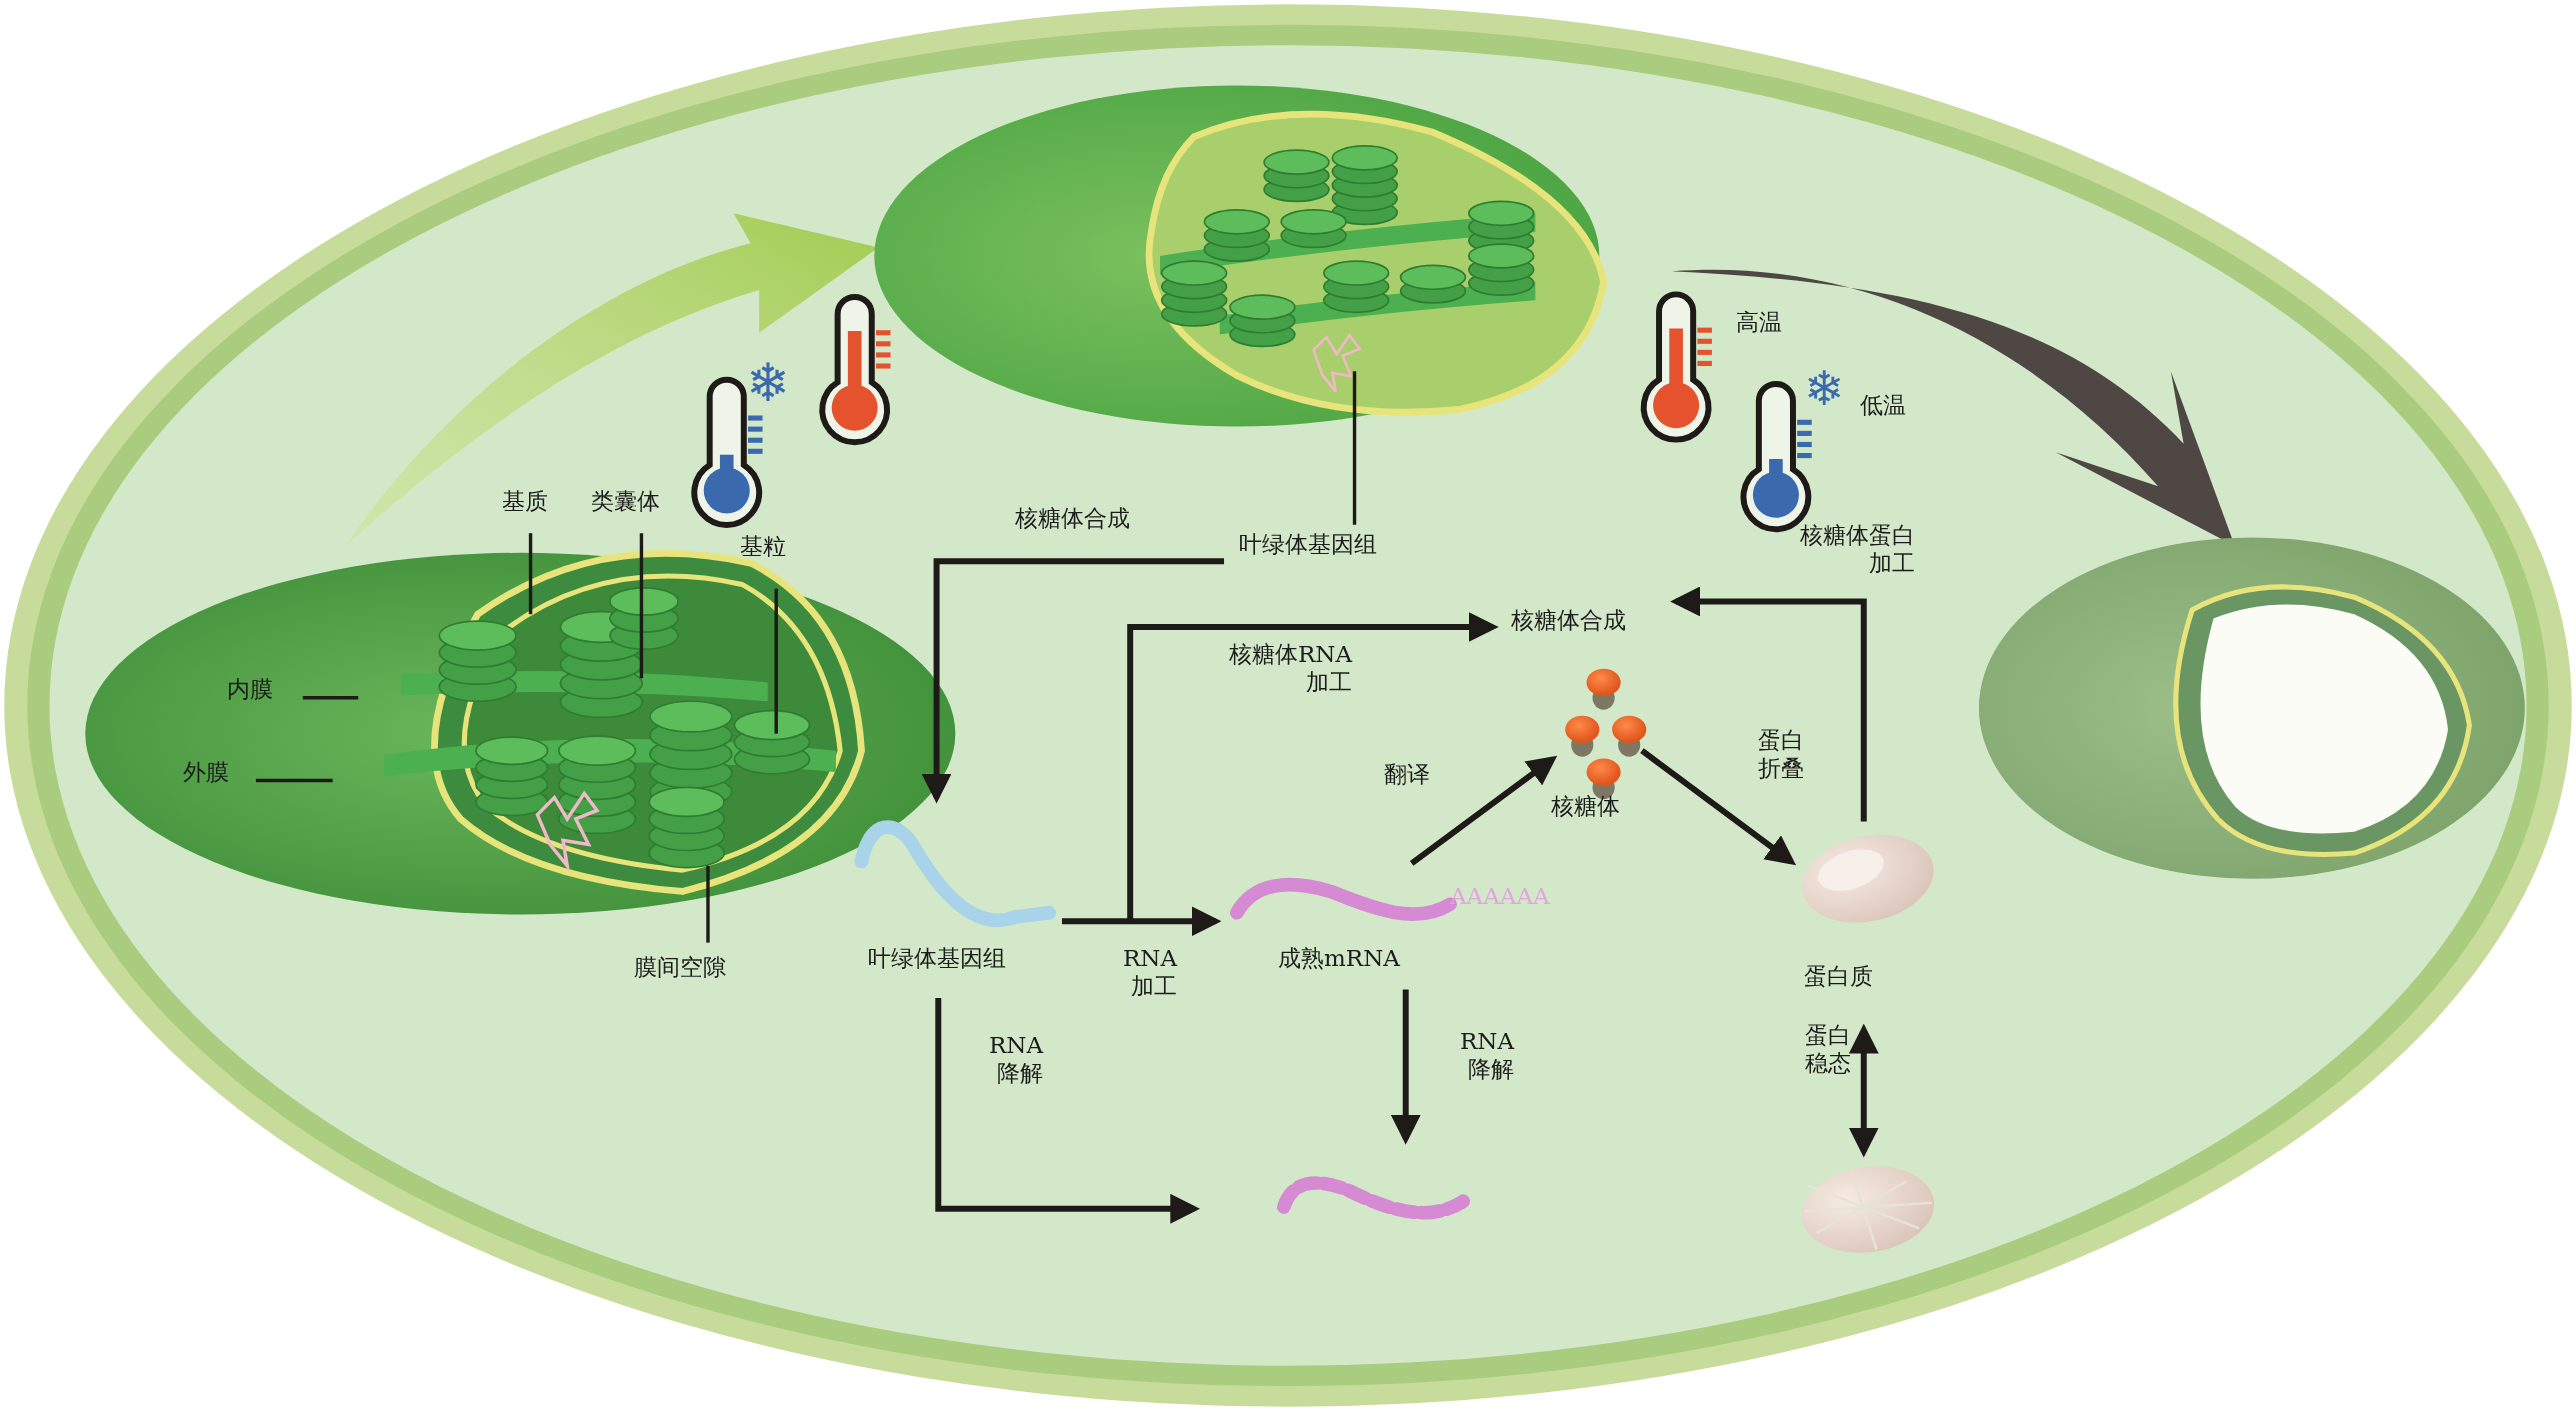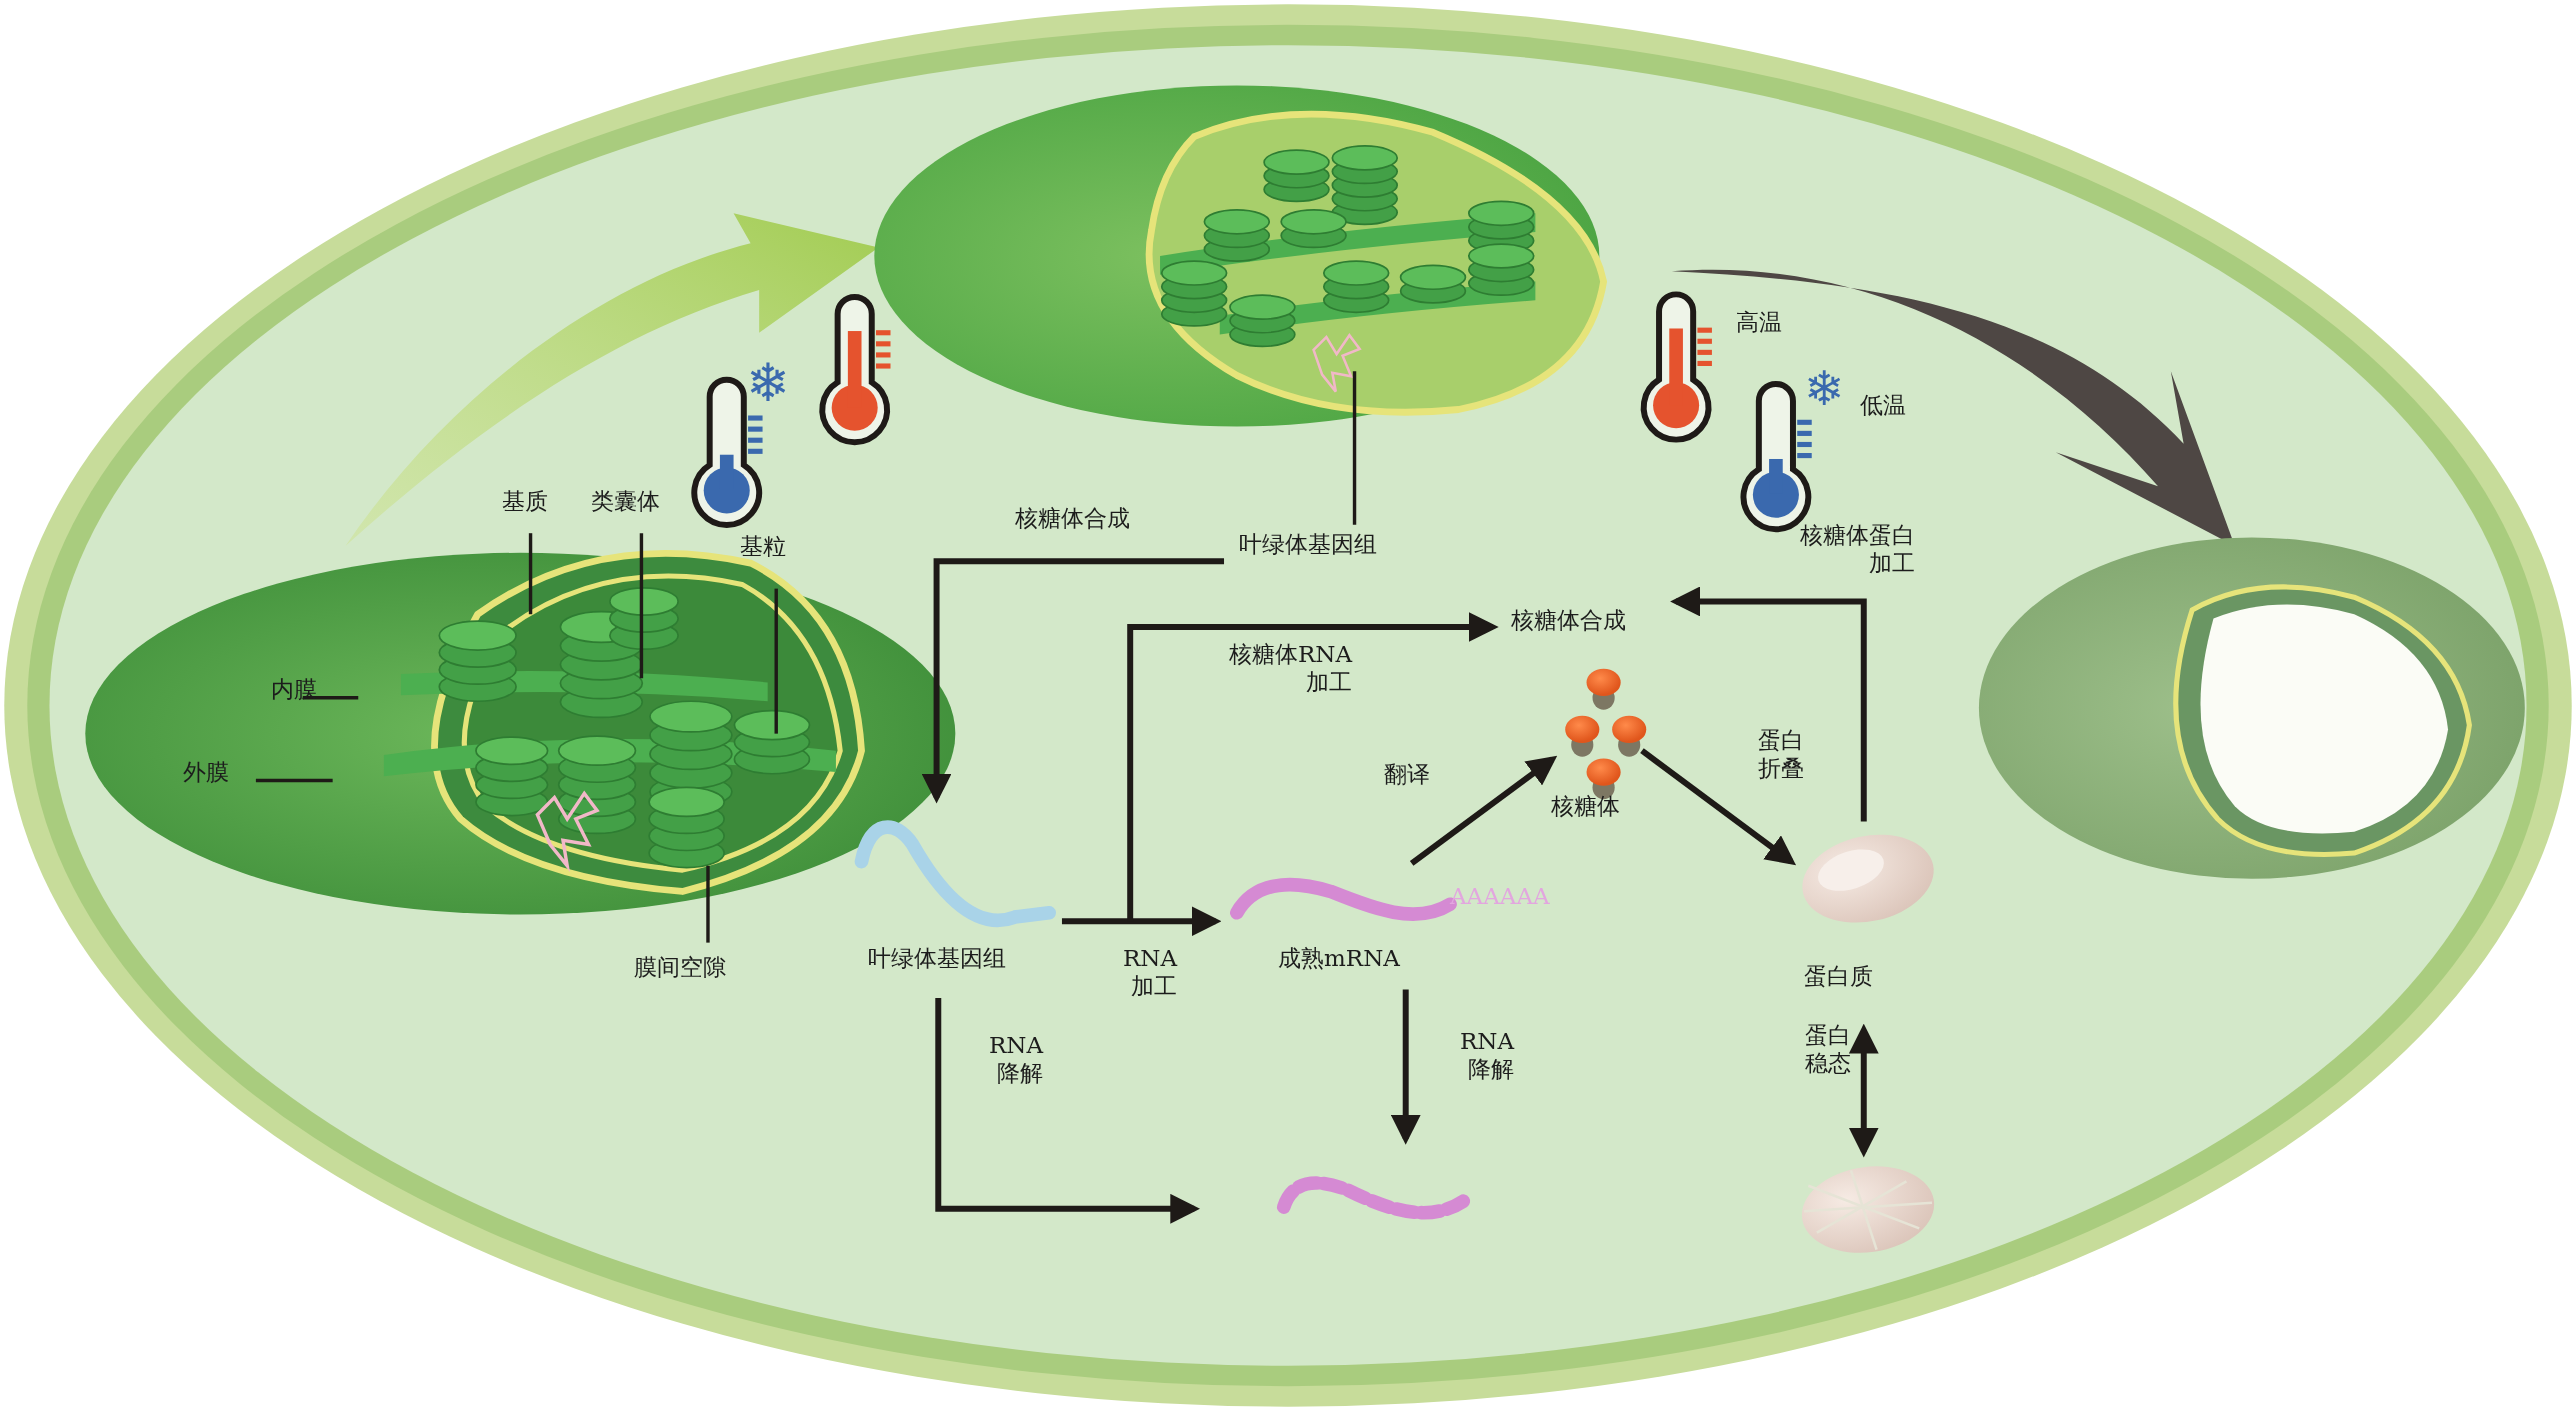--- a/index.html
+++ b/index.html
@@ -286,21 +286,21 @@
       <line x1="2130" y1="1445" x2="2235" y2="1385"></line>
       <line x1="2170" y1="1372" x2="2200" y2="1465"></line>
       <line x1="2115" y1="1420" x2="2265" y2="1410"></line>
     </g>
   </g>
 </svg>
 
 <div class="lbl" style="left:502px;top:488px;">基质</div>
 <div class="lbl" style="left:591px;top:488px;">类囊体</div>
 <div class="lbl" style="left:740px;top:533px;">基粒</div>
-<div class="lbl" style="left:227px;top:676px;margin-left:44px;">内膜</div>
+<div class="lbl" style="left:227px;top:676px;">内膜</div>
 <div class="lbl" style="left:183px;top:759px;">外膜</div>
 <div class="lbl" style="left:634px;top:954px;">膜间空隙</div>
 
 <div class="lbl" style="left:1736px;top:309px;">高温</div>
 <div class="lbl" style="left:1853px;top:392px;margin-left:7px;">低温</div>
 
 <div class="lbl" style="left:1015px;top:505px;">核糖体合成</div>
 <div class="lbl" style="left:1239px;top:531px;">叶绿体基因组</div>
 <div class="lbl" style="left:1511px;top:607px;">核糖体合成</div>
 <div class="lbl c" style="left:1156px;top:641px;width:196px;">

